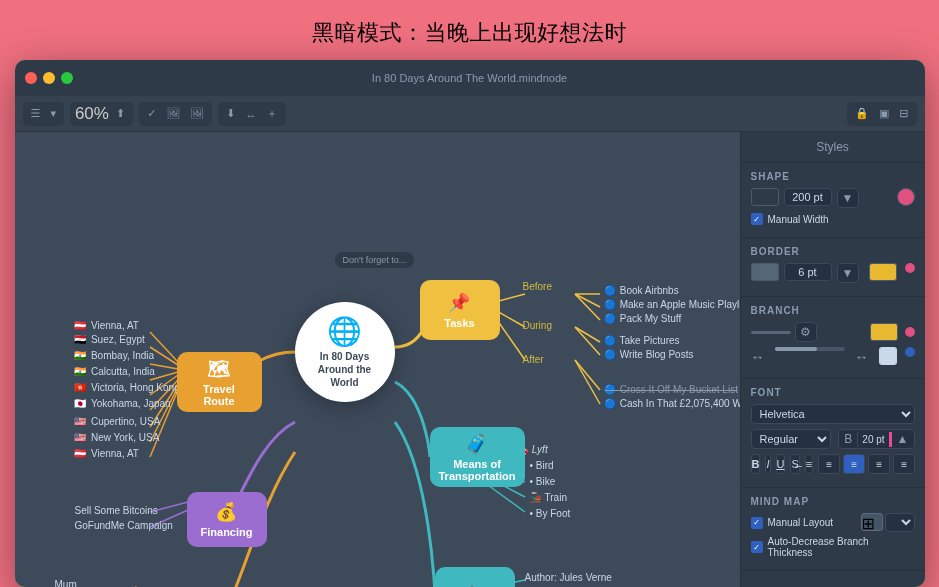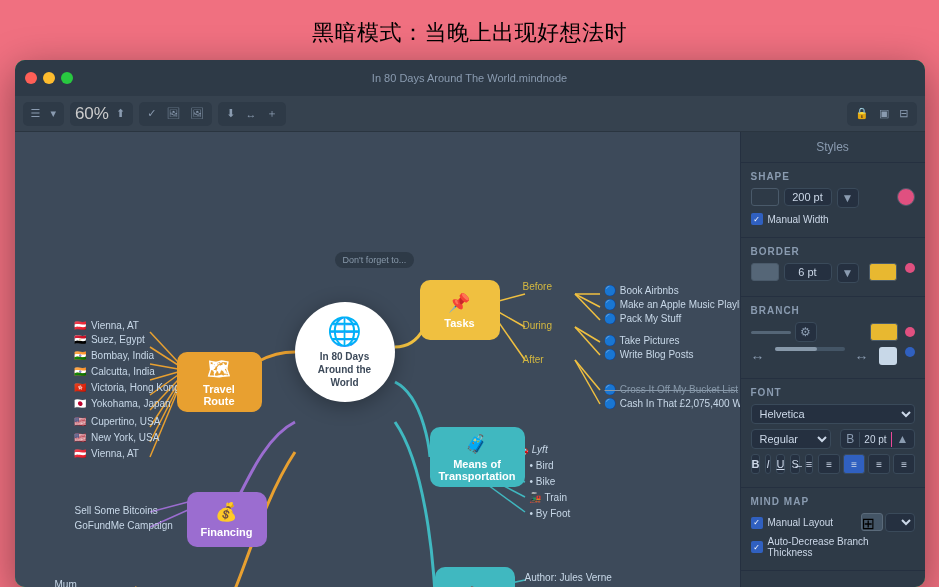--- a/index.html
+++ b/index.html
@@ -321,21 +321,21 @@
       font-size: 12px;
       cursor: pointer;
     }
     .stepper-val {
       padding: 2px 4px;
       color: #ccd8e8;
       font-size: 10px;
       min-width: 30px;
       text-align: center;
       border-left: 1px solid #3a4a5a;
-      border-right: 1px solid #ec4899;
+      border-right: 3px solid #ec4899;
     }
     .branch-line-row {
       display: flex;
       align-items: center;
       gap: 4px;
       margin-bottom: 5px;
     }
     .branch-line-swatch {
       width: 40px; height: 3px;
       border-radius: 2px;

